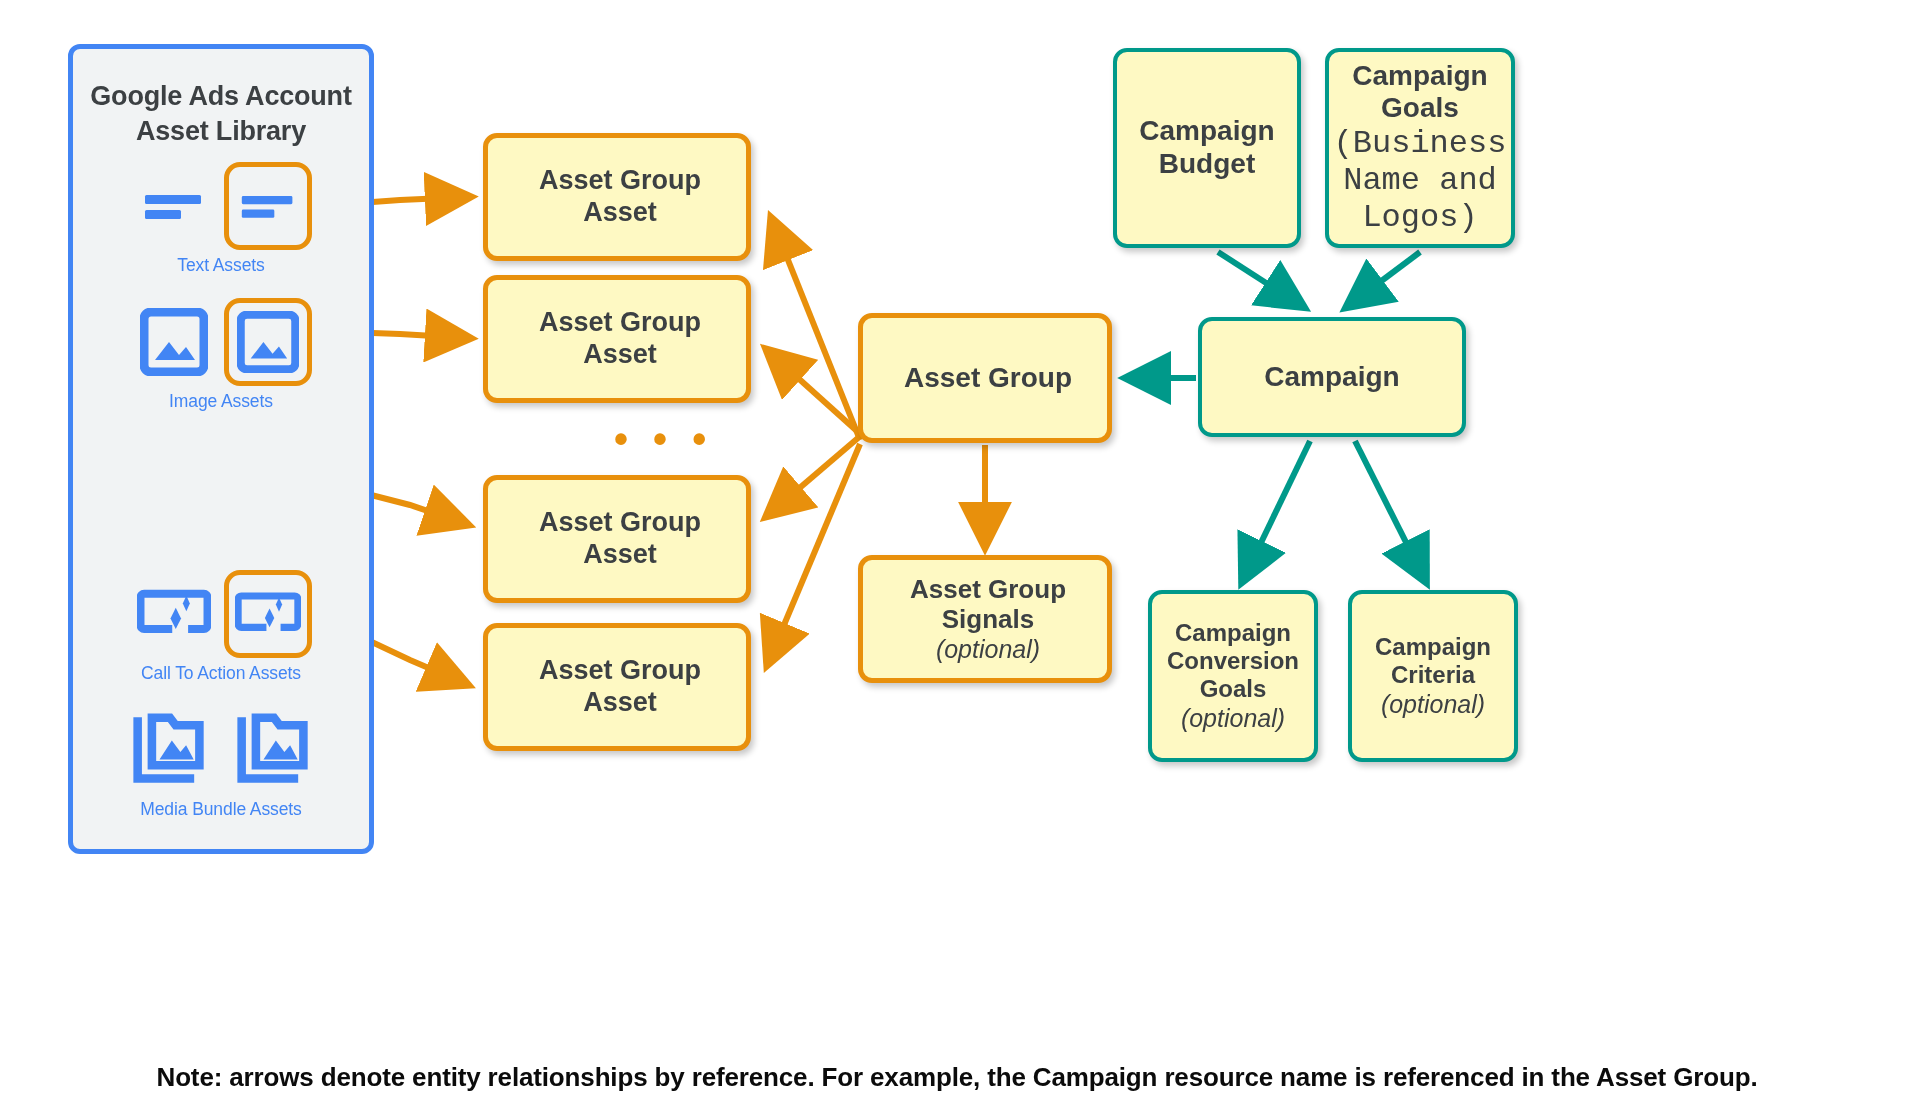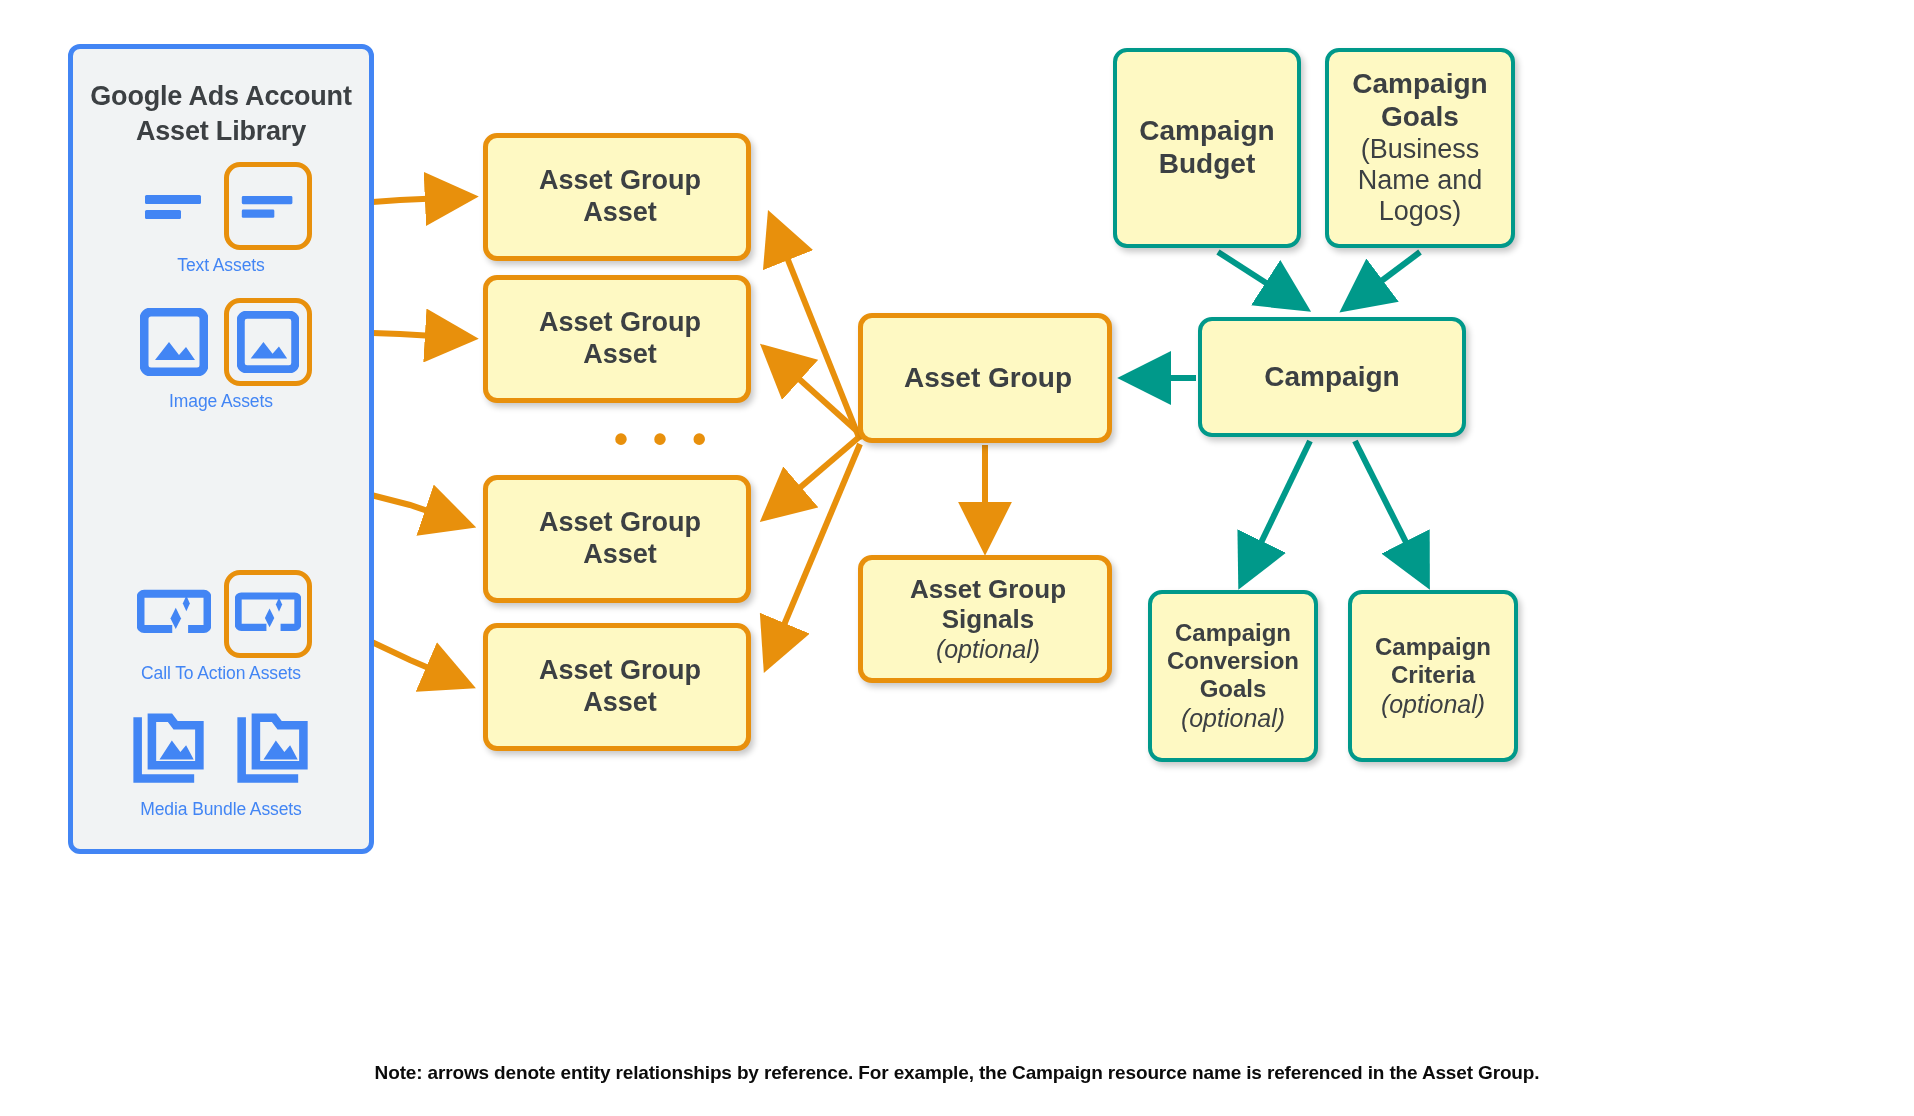--- a/index.html
+++ b/index.html
@@ -41,21 +41,21 @@
   
   .node{
     position:absolute;box-sizing:border-box;background:#fef9c3;
     border-radius:14px;display:flex;flex-direction:column;
     align-items:center;justify-content:center;text-align:center;
     color:#3C4043;font-weight:bold;line-height:1.17;
     box-shadow:3px 4px 6px rgba(0,0,0,0.22);
   }
   .node.orange{border:5px solid #E8900C;padding-left:6px;}
   .node.teal{border:4px solid #00998A;}
-  .node .sub{font-weight:normal;font-size:27px;line-height:1.16;}
+  .node .sub{font-weight:normal;font-size:32px;line-height:1.16;font-family:Liberation Mono, monospace;}
   .node .opt{font-weight:normal;font-style:italic;font-size:25px;line-height:1.2;}
 
   .aga{width:268px;height:128px;font-size:27px;left:483px;}
   .aga.r1{top:133px;}
   .aga.r2{top:275px;}
   .aga.r3{top:475px;}
   .aga.r4{top:623px;}
 
   #asset-group{left:858px;top:313px;width:254px;height:130px;font-size:28px;}
   #asset-group-signals{left:858px;top:555px;width:254px;height:128px;font-size:26px;}
@@ -66,21 +66,21 @@
   #campaign-conversion-goals{left:1148px;top:590px;width:170px;height:172px;font-size:24px;}
   #campaign-criteria{left:1348px;top:590px;width:170px;height:172px;font-size:24px;}
 
   .ellipsis{
     position:absolute;left:614px;top:419px;font-size:40px;color:#E8900C;
     font-weight:bold;letter-spacing:7px;line-height:1;
   }
 
   .note{
     position:absolute;left:0;top:1062px;width:100%;text-align:center;
-    font-size:19px;font-weight:bold;color:#0b0b0b;letter-spacing:-0.15px;
+    font-size:26px;font-weight:bold;color:#0b0b0b;letter-spacing:-0.15px;
   }
 </style>
 </head>
 <body>
 
 <div id="stage">
 
   <svg id="wires" viewBox="0 0 1914 1116">
     <defs>
       <marker id="arrO" markerWidth="9" markerHeight="9" refX="7.2" refY="4.5" orient="auto" markerUnits="strokeWidth">

